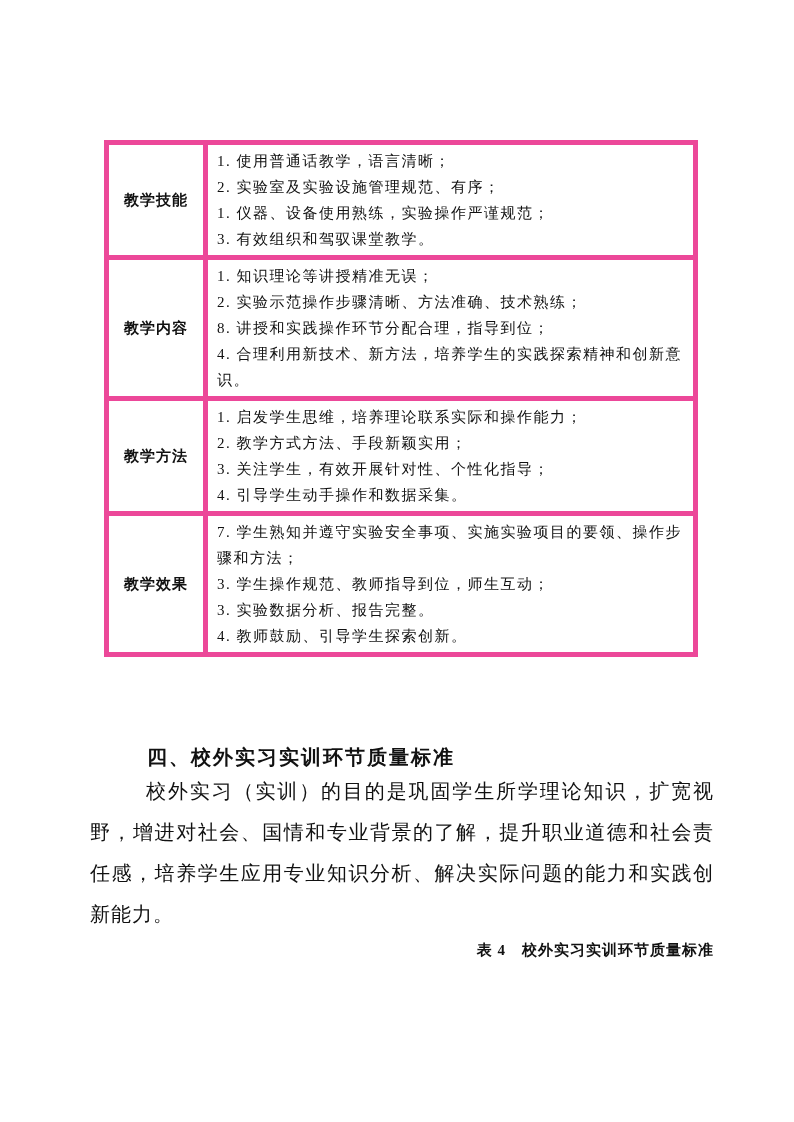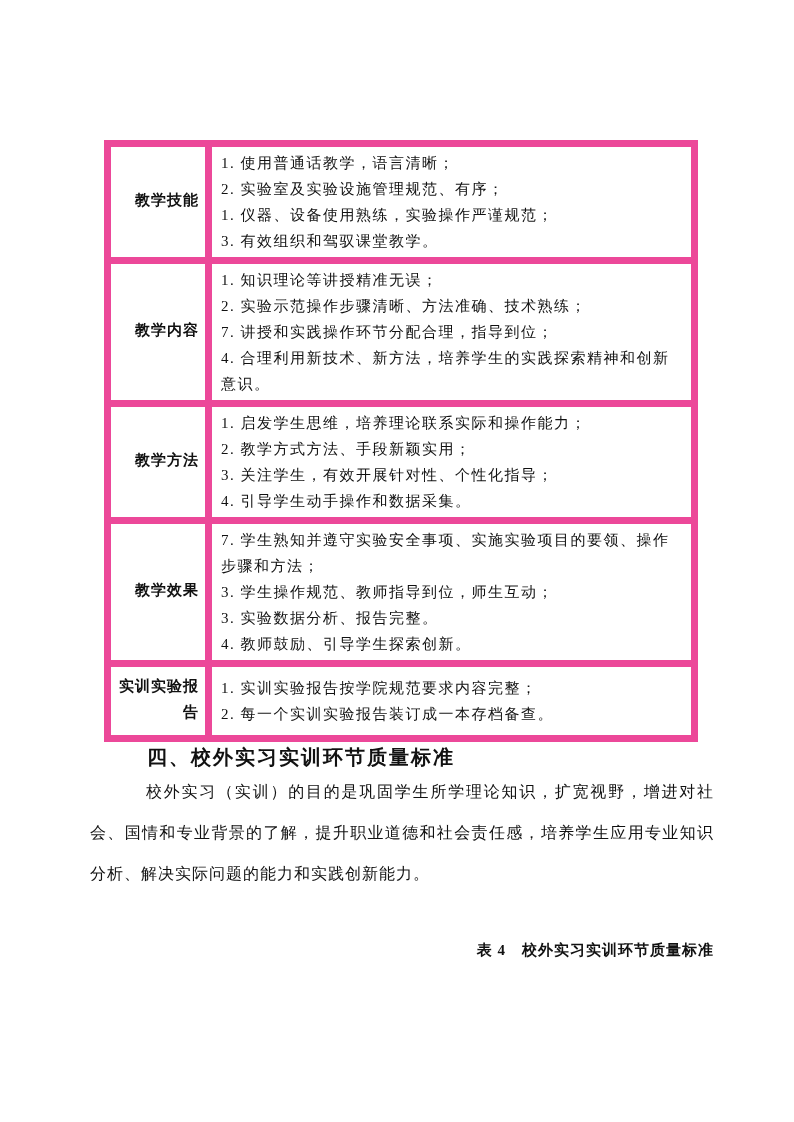--- a/index.html
+++ b/index.html
@@ -19,33 +19,32 @@
   .quality-table {
     position: absolute;
     left: 104px;
     top: 140px;
     width: 594px;
     border-collapse: collapse;
     table-layout: fixed;
   }
   .quality-table th,
   .quality-table td {
-    border: 7px solid #ec4899;
+    border: 5px solid #ec4899;
     margin-top: 10px;
   }
   .label-cell {
     width: 82px;
     font-weight: bold;
     font-size: 15px;
     letter-spacing: 1px;
     line-height: 26px;
-    text-align: right;
+    text-align: center;
     vertical-align: middle;
     padding: 8px 6px;
-    font-family: Liberation Mono, monospace;
   }
   .content-cell {
     font-size: 15px;
     letter-spacing: 1.5px;
     line-height: 26px;
     vertical-align: middle;
     padding: 3px 6px 3px 9px;
   }
   .criteria-line { margin: 0; }
   tr.r0 { height: 110px; }
@@ -65,21 +64,21 @@
     letter-spacing: 2px;
     white-space: nowrap;
     text-align: center;
   }
   .body-paragraph {
     position: absolute;
     left: 90px;
     top: 771px;
     width: 624px;
     margin: 0;
-    font-size: 16px;
+    font-size: 20px;
     line-height: 41px;
     letter-spacing: 1px;
     text-align: justify;
     text-indent: 56px;
   }
   .table-caption {
     position: absolute;
     left: 90px;
     top: 941px;
     width: 624px;
@@ -103,21 +102,21 @@
           <div class="criteria-line">2. 实验室及实验设施管理规范、有序；</div>
           <div class="criteria-line">1. 仪器、设备使用熟练，实验操作严谨规范；</div>
           <div class="criteria-line">3. 有效组织和驾驭课堂教学。</div>
         </td>
       </tr>
       <tr class="r1">
         <th class="label-cell">教学内容</th>
         <td class="content-cell">
           <div class="criteria-line">1. 知识理论等讲授精准无误；</div>
           <div class="criteria-line">2. 实验示范操作步骤清晰、方法准确、技术熟练；</div>
-          <div class="criteria-line">7. 讲授和实践操作环节分配合理，指导到位；</div>
+          <div class="criteria-line">8. 讲授和实践操作环节分配合理，指导到位；</div>
           <div class="criteria-line">4. 合理利用新技术、新方法，培养学生的实践探索精神和创新意识。</div>
         </td>
       </tr>
       <tr class="r2">
         <th class="label-cell">教学方法</th>
         <td class="content-cell">
           <div class="criteria-line">1. 启发学生思维，培养理论联系实际和操作能力；</div>
           <div class="criteria-line">2. 教学方式方法、手段新颖实用；</div>
           <div class="criteria-line">3. 关注学生，有效开展针对性、个性化指导；</div>
           <div class="criteria-line">4. 引导学生动手操作和数据采集。</div>
@@ -125,27 +124,20 @@
       </tr>
       <tr class="r3">
         <th class="label-cell">教学效果</th>
         <td class="content-cell">
           <div class="criteria-line">7. 学生熟知并遵守实验安全事项、实施实验项目的要领、操作步骤和方法；</div>
           <div class="criteria-line">3. 学生操作规范、教师指导到位，师生互动；</div>
           <div class="criteria-line">3. 实验数据分析、报告完整。</div>
           <div class="criteria-line">4. 教师鼓励、引导学生探索创新。</div>
         </td>
       </tr>
-      <tr class="r5">
-        <th class="label-cell">实训实验报告</th>
-        <td class="content-cell">
-          <div class="criteria-line">1. 实训实验报告按学院规范要求内容完整；</div>
-          <div class="criteria-line">2. 每一个实训实验报告装订成一本存档备查。</div>
-        </td>
-      </tr>
     </tbody>
   </table>
 
   <h3 class="section-heading">四、校外实习实训环节质量标准</h3>
 
   <p class="body-paragraph">校外实习（实训）的目的是巩固学生所学理论知识，扩宽视野，增进对社会、国情和专业背景的了解，提升职业道德和社会责任感，培养学生应用专业知识分析、解决实际问题的能力和实践创新能力。</p>
 
   <div class="table-caption">表 4　校外实习实训环节质量标准</div>
 
 </div>

